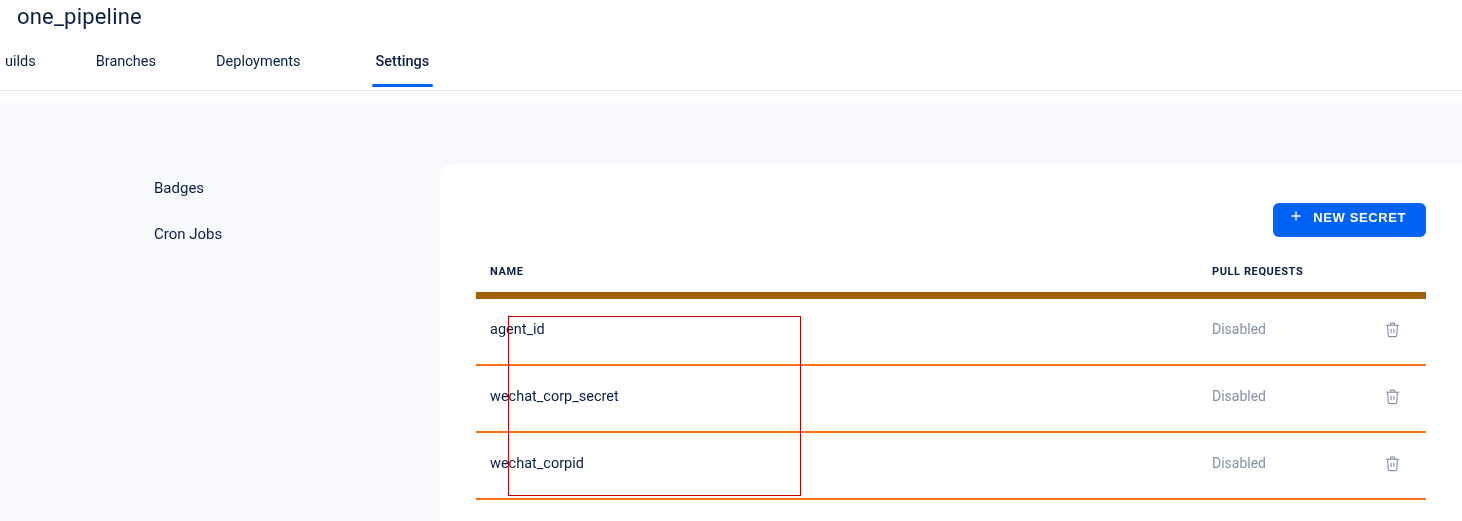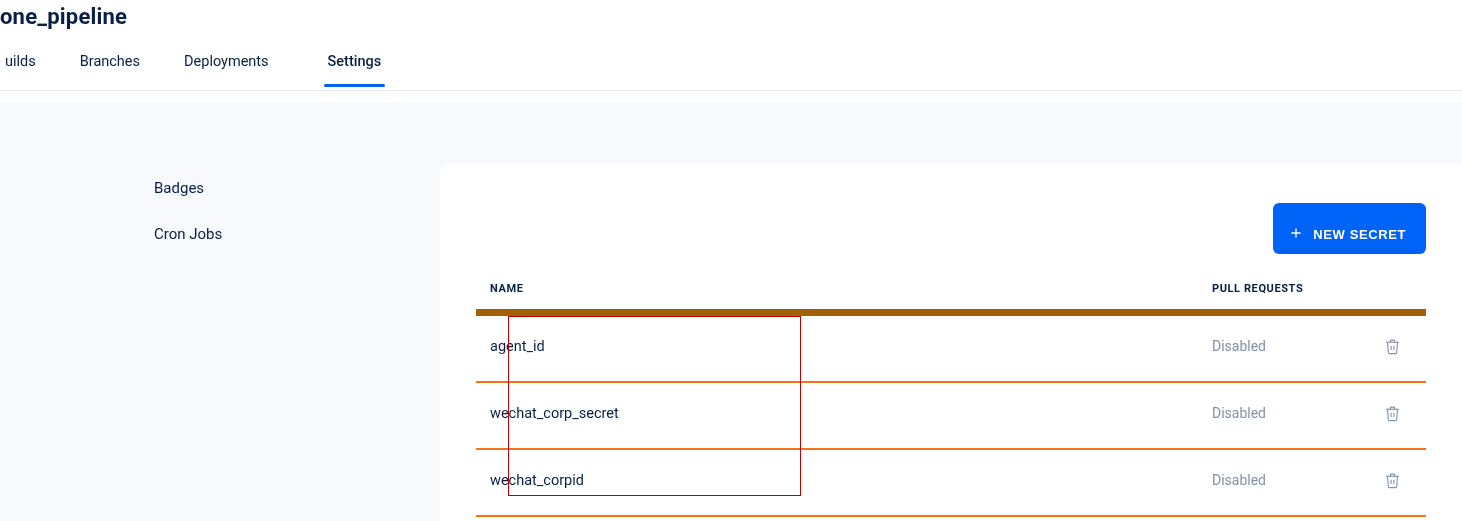--- a/index.html
+++ b/index.html
@@ -1,31 +1,31 @@
 <!DOCTYPE html>
 <html><head>
 <meta charset="utf-8">
 <style>
 * { box-sizing: border-box; margin: 0; padding: 0; }
 html, body { font-family: -apple-system, "Segoe UI", Roboto, "Helvetica Neue", Arial, sans-serif; color: #0a1f44; background:#fff; }
 .page { width:1462px; height:521px; overflow:hidden; position:relative; }
 .header { padding: 4px 0 12px 0; }
-.page-title { font-size:22px; font-weight:700; color:#0a1f44; letter-spacing:0.2px; margin-left:0; }
-.tabs { display:flex; gap:40px; padding-left:3px; border-bottom:1px solid #e7e9ee; height:38px; align-items:flex-start; margin-top:24px; }
+.page-title { font-size:22px; font-weight:400; color:#0a1f44; letter-spacing:0.2px; margin-left:17px; }
+.tabs { display:flex; gap:56px; padding-left:3px; border-bottom:1px solid #e7e9ee; height:38px; align-items:flex-start; margin-top:24px; }
 .tab { font-size:14.5px; color:#0a1f44; cursor:pointer; padding:0 2px 16px 2px; position:relative; }
 .tab.active { color:#0a1f44; font-weight:500;margin-left:15px; }
 .tab.active::after { content:""; position:absolute; left:-2px; right:-2px; bottom:-1px; height:3px; background:#0063f7; border-radius:2px; }
 .content-area { background:#f7f9fc; min-height:420px; display:flex; padding-top:62px; }
 .sidemenu { width:440px; display:flex; flex-direction:column; align-items:flex-end; padding-right:44px; }
 .sidemenu-inner { width:260px; }
 .side-item { font-size:15px; color:#0a1f44; padding:14px 18px; border-radius:6px; cursor:pointer; }
 .side-item.active { background:#eaf1fe; color:#0063f7; }
 .panel { flex:1; background:#fff; border-top-left-radius:10px; min-height:420px; padding:38px 36px 24px 36px; position:relative; }
 .panel-top { display:flex; justify-content:flex-end; margin-bottom:28px; }
-.new-secret-btn { background:#0063f7; color:#fff; border:none; border-radius:6px; font-size:13px; font-weight:600; letter-spacing:0.6px; padding:23px 20px 11px 16px; cursor:pointer; display:flex; align-items:center; gap:10px; }
+.new-secret-btn { background:#0063f7; color:#fff; border:none; border-radius:6px; font-size:13px; font-weight:600; letter-spacing:0.6px; padding:6px 20px 11px 16px; cursor:pointer; display:flex; align-items:center; gap:10px; }
 .new-secret-btn svg { width:14px; height:14px; stroke:#fff; }
 .table { width:100%; }
 .th-row { display:flex; border-bottom:7px solid #a16207; padding:0 14px 14px 14px; font-size:11px; font-weight:700; letter-spacing:0.6px; color:#0a1f44; }
 .col-name { flex:1; }
 .col-pr { width:160px; text-align:left; }
 .col-action { width:40px; }
 .tr { display:flex; align-items:flex-start; border-bottom:2px solid #f97316; padding:22px 14px; font-size:14.5px; color:#0a1f44; }
 .tr .col-pr { color:#8492a6; font-size:14px; }
 .trash-icon { cursor:pointer; color:#8492a6; display:flex; justify-content:center; align-items:center; }
 .trash-icon svg { width:17px; height:17px; stroke:#8492a6; fill:none; stroke-width:1.6; }

